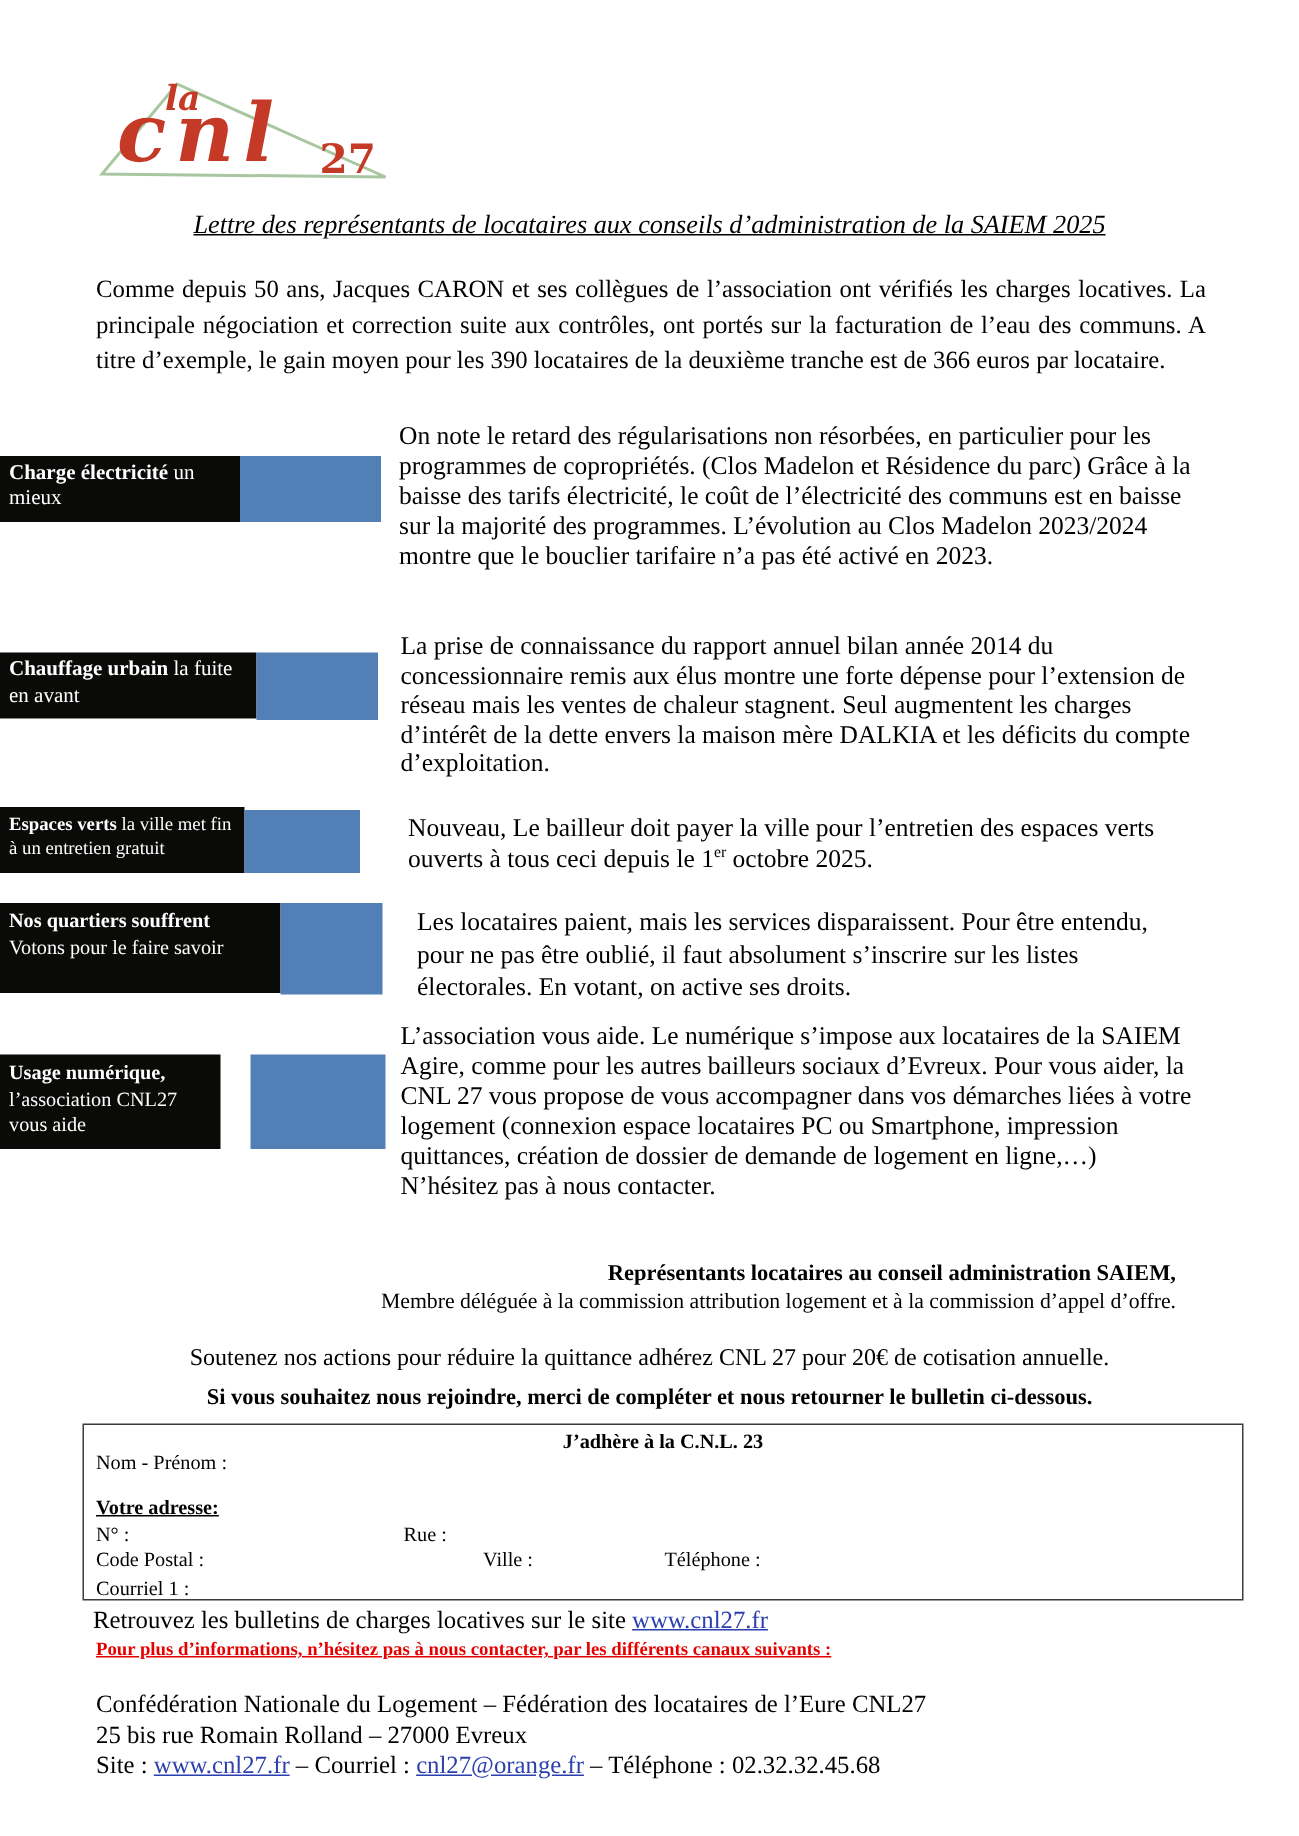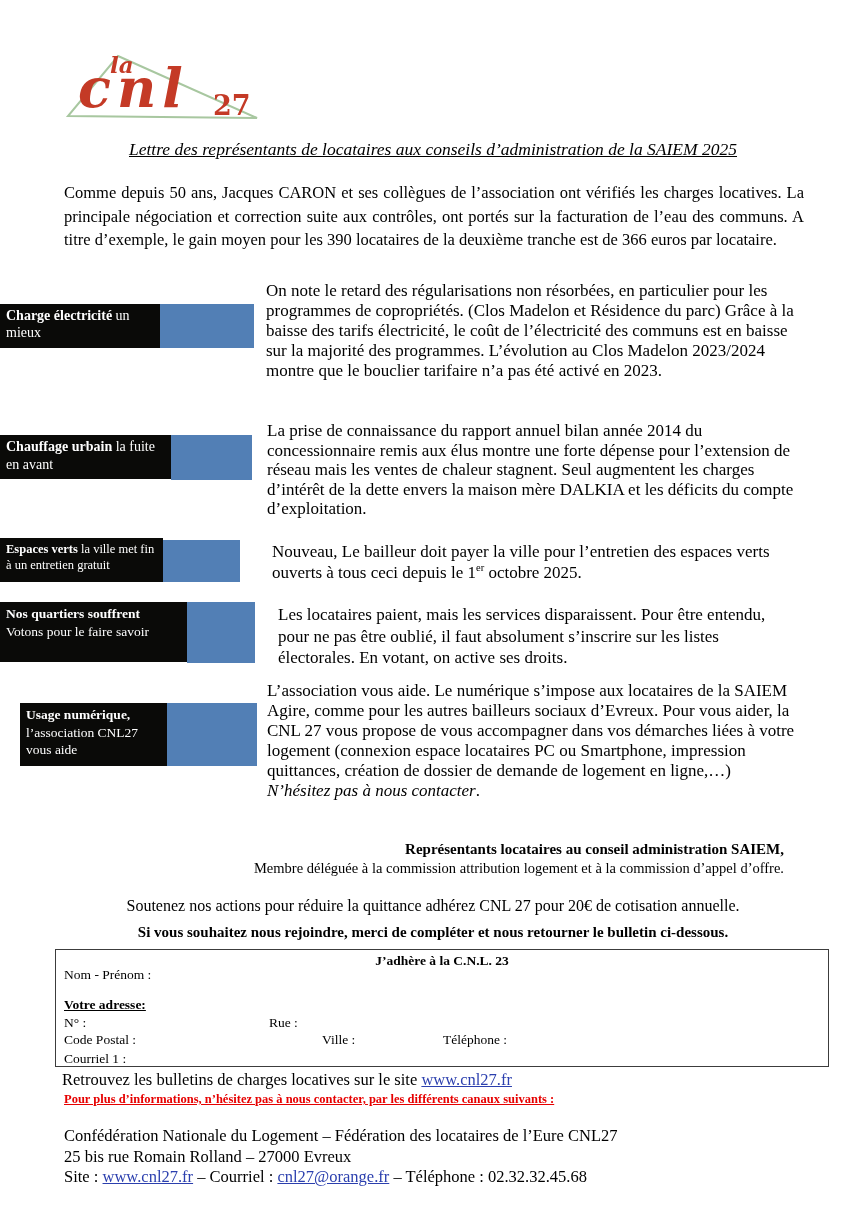--- a/index.html
+++ b/index.html
@@ -41,21 +41,21 @@
   }
   .form-box .fld{position:absolute;white-space:nowrap;}
   .form-title{position:absolute;top:3px;left:0;width:100%;text-align:center;font-weight:bold;}
   .addr-head{font-weight:bold;text-decoration:underline;}
   a.doclink{color:var(--link-blue);text-decoration:underline;cursor:pointer;}
   .red-notice{
     position:absolute;left:64px;top:1092px;font-size:12.5px;font-weight:bold;
     color:var(--notice-red);text-decoration:underline;
   }
   .footer-line{position:absolute;left:64px;font-size:16.5px;white-space:nowrap;}
-  .italic{font-style:italic;}
+  .italic{}
 </style>
 </head>
 <body>
 
 <div class="page">
 
   <svg class="abs" style="left:60px;top:45px;" width="210" height="88" viewBox="0 0 210 88">
     <path d="M58 11 L197 73 L8 71 Z" fill="none" style="stroke:var(--logo-green);stroke-width:2"></path>
     <text x="50" y="28" font-size="23" font-style="italic" font-weight="bold" style="fill:var(--logo-red);font-family:'DejaVu Serif',serif">la</text>
     <text x="18" y="62" font-size="54" font-style="italic" font-weight="bold" letter-spacing="6" style="fill:var(--logo-red);font-family:'DejaVu Serif',serif">cnl</text>
@@ -85,21 +85,21 @@
   <div class="sec-text" style="left:272px;top:541px;width:522px;line-height:21px;">
     <span>Nouveau, Le bailleur doit payer la ville pour l’entretien des espaces verts ouverts à tous ceci depuis le 1</span><sup>er</sup><span> octobre 2025.</span>
   </div>
 
   <div class="label-box" style="top:602px;width:187px;height:60px;font-size:13.5px;line-height:17.5px;">
     <b class="blk">Nos quartiers souffrent</b><span>Votons pour le faire savoir</span>
   </div>
   <div class="blue-rect" style="left:187px;top:602px;width:68px;height:61px;"></div>
   <div class="sec-text" style="left:278px;top:604px;width:512px;line-height:21.5px;">Les locataires paient, mais les services disparaissent. Pour être entendu, pour ne pas être oublié, il faut absolument s’inscrire sur les listes électorales. En votant, on active ses droits.</div>
 
-  <div class="label-box" style="top:703px;width:147px;height:63px;font-size:13.5px;line-height:17.5px;padding-right:16px;margin-left:20px;">
+  <div class="label-box" style="top:703px;width:147px;height:63px;font-size:13.5px;line-height:17.5px;padding-right:16px;">
     <b class="blk">Usage numérique,</b><span>l’association CNL27 vous aide</span>
   </div>
   <div class="blue-rect" style="left:167px;top:703px;width:90px;height:63px;"></div>
   <div class="sec-text" style="left:267px;top:681px;width:530px;line-height:20px;">
     <span>L’association vous aide. Le numérique s’impose aux locataires de la SAIEM Agire, comme pour les autres bailleurs sociaux d’Evreux. Pour vous aider, la CNL 27 vous propose de vous accompagner dans vos démarches liées à votre logement (connexion espace locataires PC ou Smartphone, impression quittances, création de dossier de demande de logement en ligne,…) </span><span class="italic">N’hésitez pas à nous contacter</span><span>.</span>
   </div>
 
   <div class="sig" style="top:841px;font-weight:bold;font-size:15px;">Représentants locataires au conseil administration SAIEM,</div>
   <div class="sig" style="top:860px;font-size:14.5px;">Membre déléguée à la commission attribution logement et à la commission d’appel d’offre.</div>
 

